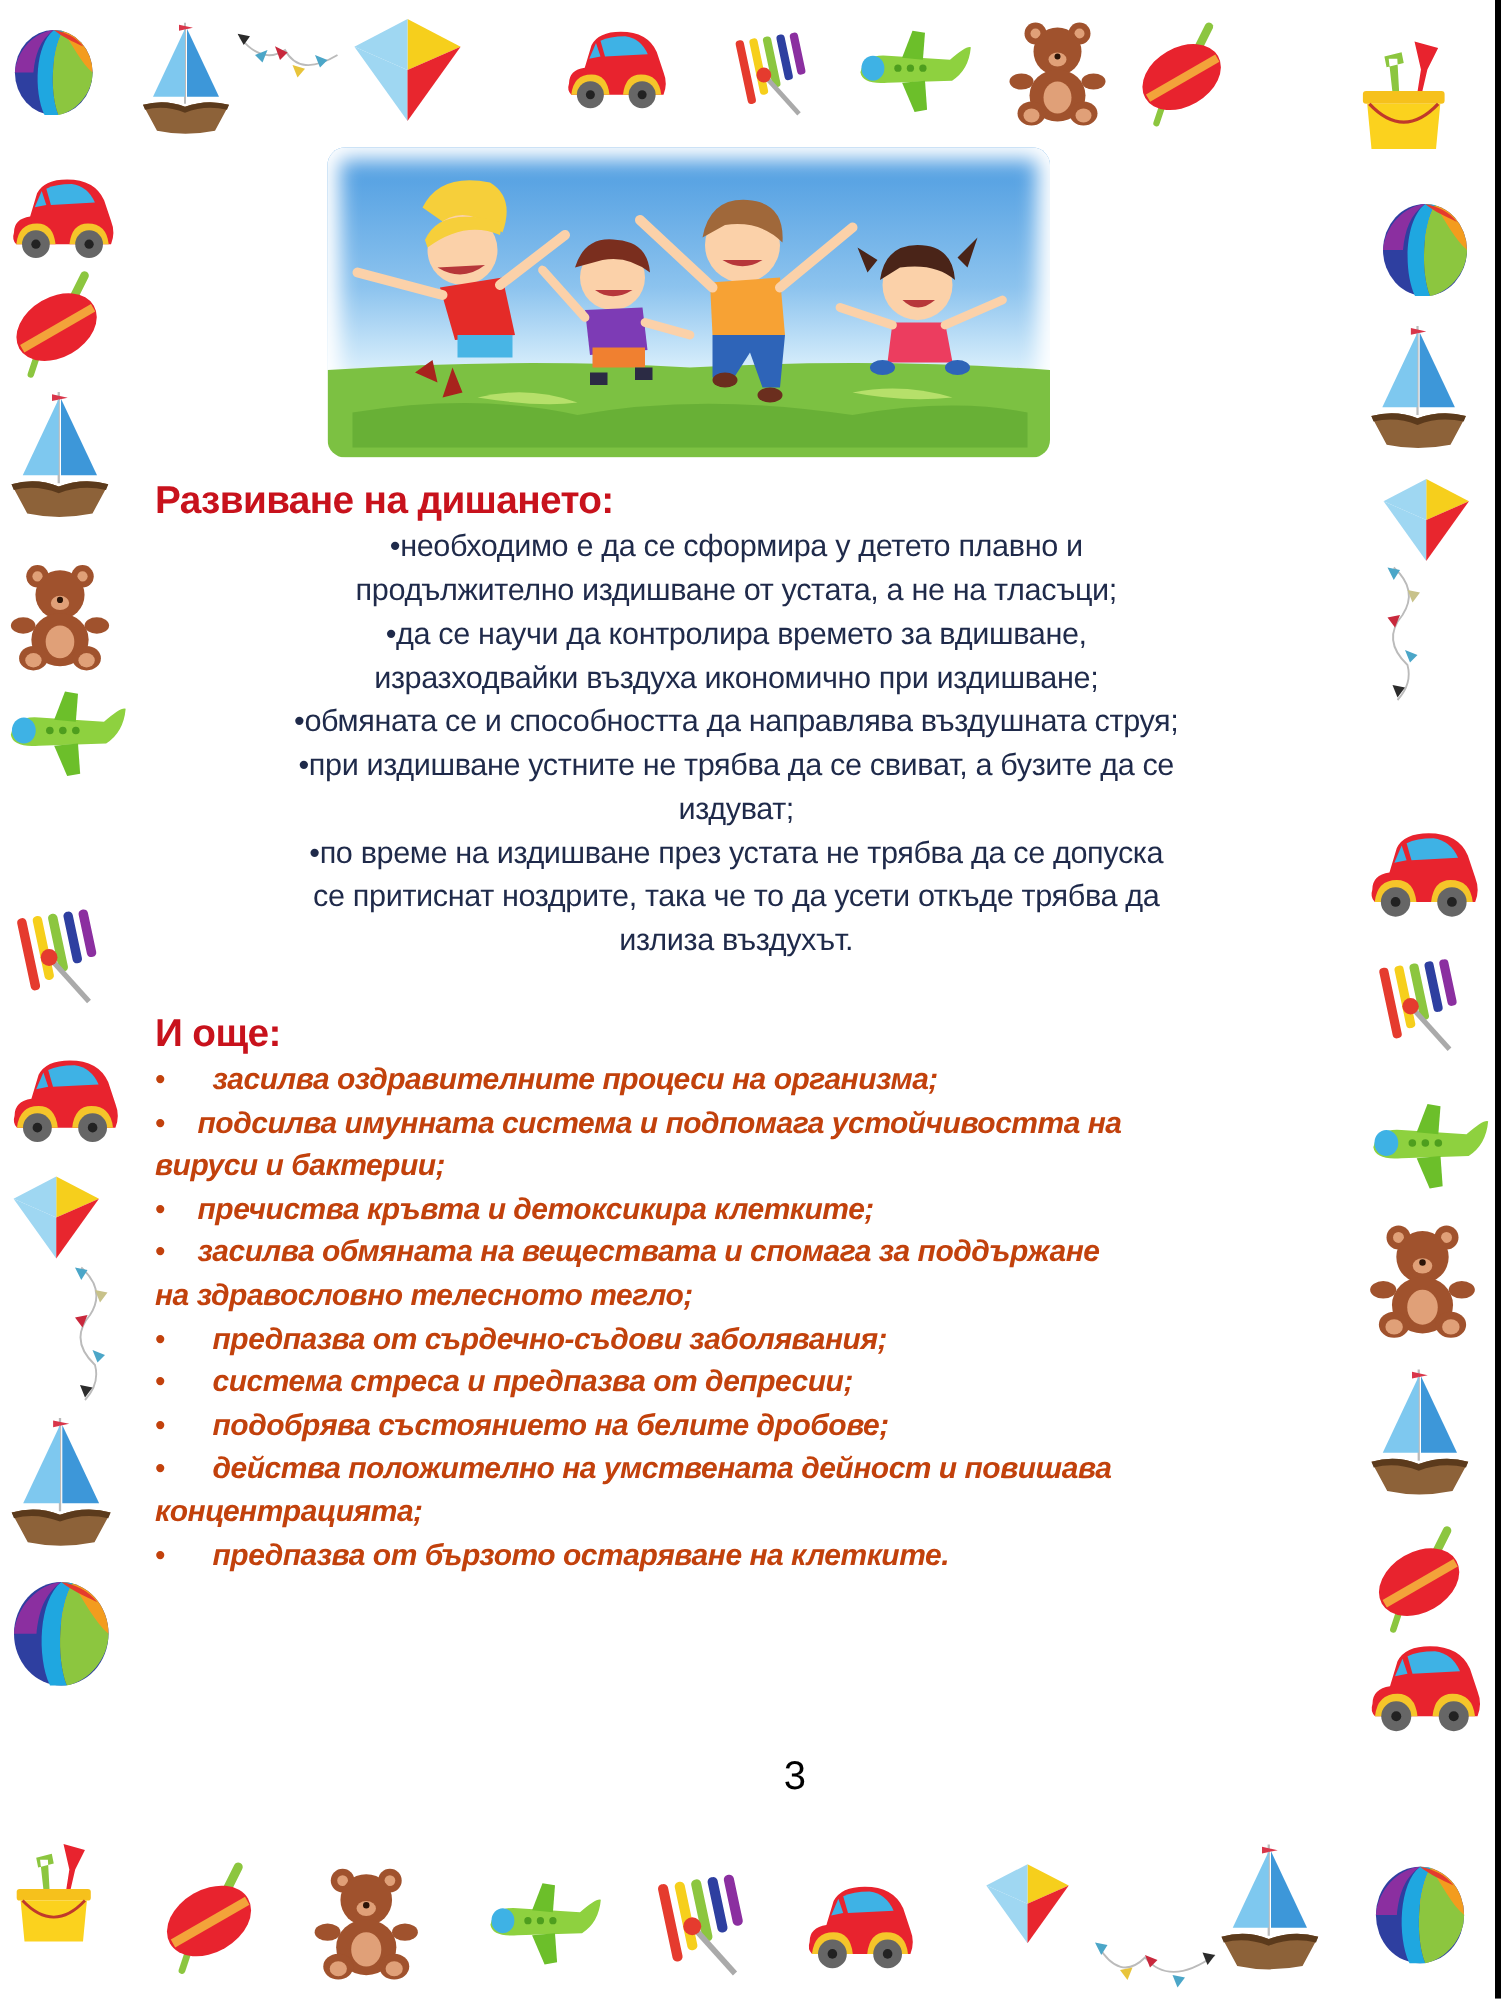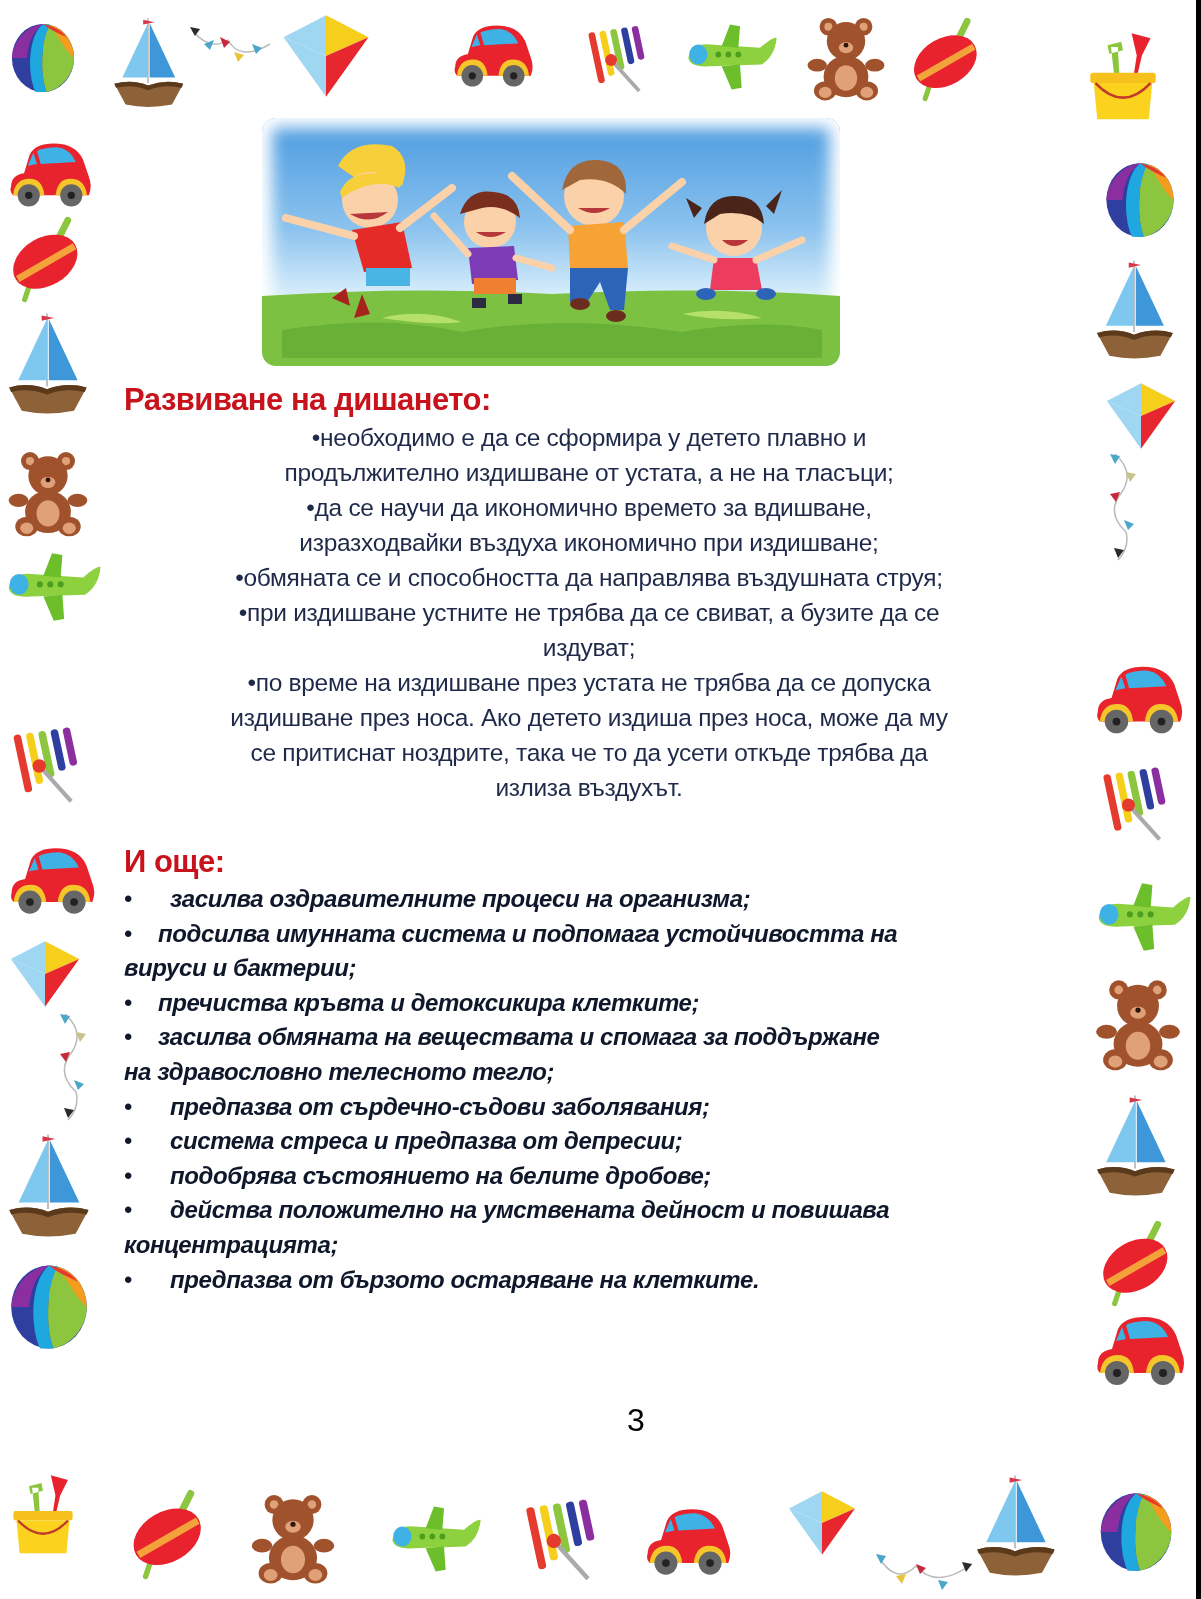--- a/index.html
+++ b/index.html
@@ -28,21 +28,21 @@
       color:#c8121c; font-size:31px; line-height:40px;
       letter-spacing:-0.5px; margin:0;
     }
     .plain p {
       margin:0; font-size:24.5px; line-height:35px; color:#1f2a4a;
       letter-spacing:-0.3px;
       text-align:center;
     }
     .gap { height:37px; }
     .italic-list .li {
-      margin:0; font-size:24px; line-height:34.6px; color:#0f172a;
+      margin:0; font-size:24px; line-height:34.6px; color:#c2410c;
       font-style:italic; font-weight:bold; letter-spacing:-0.4px;
     }
     .bullet { font-style:normal; font-weight:normal; display:inline-block; width:34px; }
     .bullet.w2 { width:46px; }
 
     .page-number {
       position:absolute; left:627px; top:1402px; font-size:32px; color:#000;
     }
   </style>
 </head>
@@ -426,27 +426,26 @@
         <ellipse cx="504" cy="176" rx="10" ry="6" fill="#2e64b8"></ellipse>
     </g>
   </svg>
 </div>
 
 <div class="content">
   <h2 class="heading">Развиване на дишането:</h2>
   <div class="plain">
     <p>•необходимо е да се сформира у детето плавно и</p>
     <p>продължително издишване от устата, а не на тласъци;</p>
-    <p>•да се научи да икономично времето за вдишване,</p>
+    <p>•да се научи да контролира времето за вдишване,</p>
     <p>изразходвайки въздуха икономично при издишване;</p>
     <p>•обмяната се и способността да направлява въздушната струя;</p>
     <p>•при издишване устните не трябва да се свиват, а бузите да се</p>
     <p>издуват;</p>
     <p>•по време на издишване през устата не трябва да се допуска</p>
-    <p>издишване през носа. Ако детето издиша през носа, може да му</p>
     <p>се притиснат ноздрите, така че то да усети откъде трябва да</p>
     <p>излиза въздухът.</p>
   </div>
 
   <div class="gap"></div>
 
   <h2 class="heading">И още:</h2>
   <div class="italic-list">
     <p class="li"><span class="bullet w2">•</span><span>засилва оздравителните процеси на организма;</span></p>
     <p class="li"><span class="bullet">•</span><span>подсилва имунната система и подпомага устойчивостта на</span><br><span>вируси и бактерии;</span></p>

